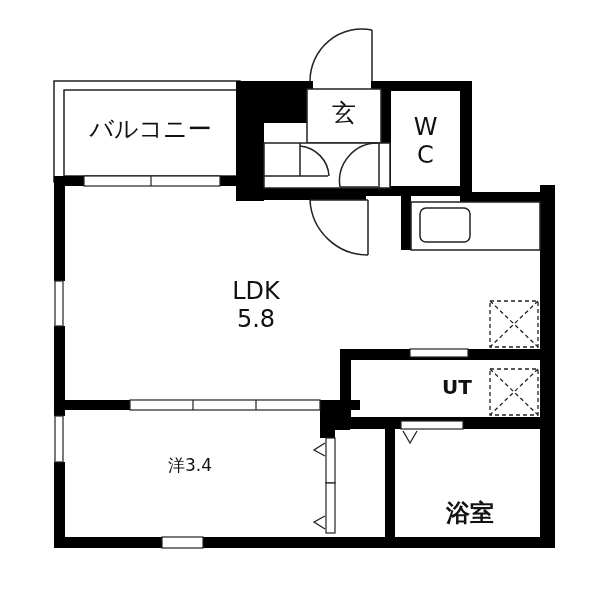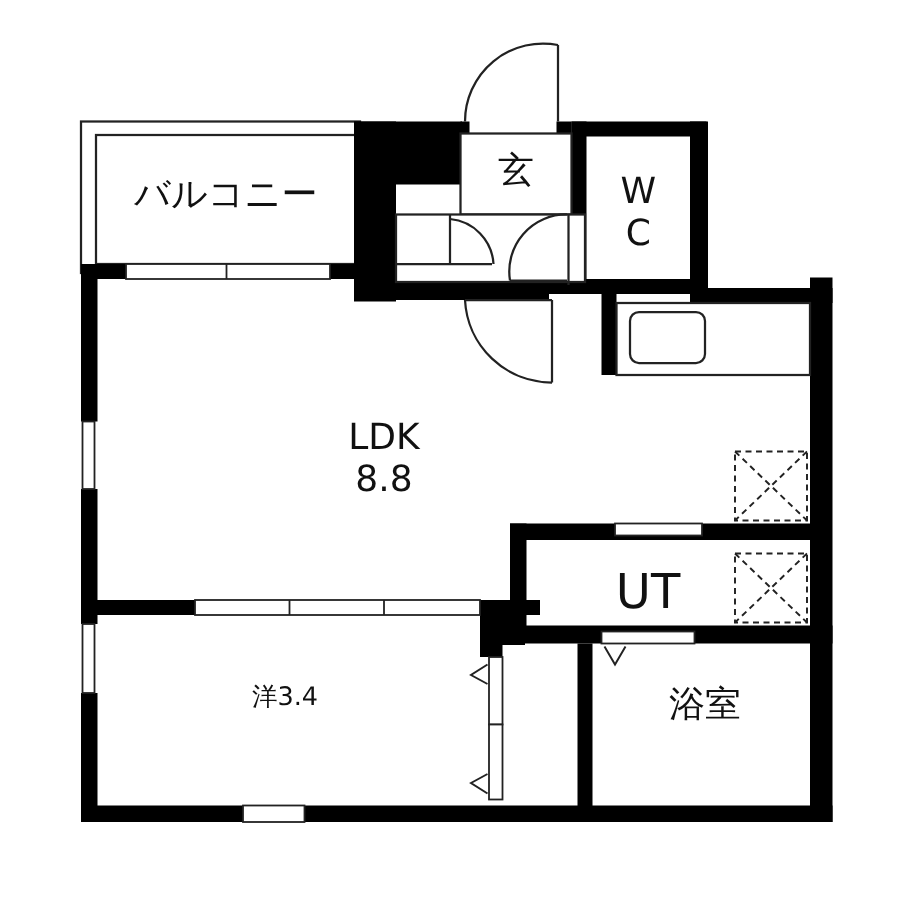--- a/index.html
+++ b/index.html
@@ -113,16 +113,16 @@
     <polyline points="325,516 314,522 325,529"></polyline>
     <polyline points="403,431 410,443 417,431"></polyline>
   </g>
 </svg>
 
 <div class="label" style="left:64px; top:116px; width:173px; font-size:24px;">バルコニー</div>
 <div class="label" style="left:307px; top:100px; width:74px; font-size:24px;">玄</div>
 <div class="label" style="left:391px; top:114px; width:69px; font-size:24px;">W
 C</div>
 <div class="label" style="left:196px; top:278px; width:120px; font-size:24px;">LDK
-8.8</div>
-<div class="label" style="left:392px; top:376px; width:80px; font-size:32px;">UT</div>
+5.8</div>
+<div class="label" style="left:417px; top:376px; width:80px; font-size:20px;font-weight:bold;">UT</div>
 <div class="label" style="left:125px; top:456px; width:130px; font-size:17px;">洋3.4</div>
-<div class="label" style="left:420px; top:456px; width:100px; font-size:24px;">浴室</div>
+<div class="label" style="left:420px; top:500px; width:100px; font-size:24px;font-weight:bold;">浴室</div>
 
 </body></html>

